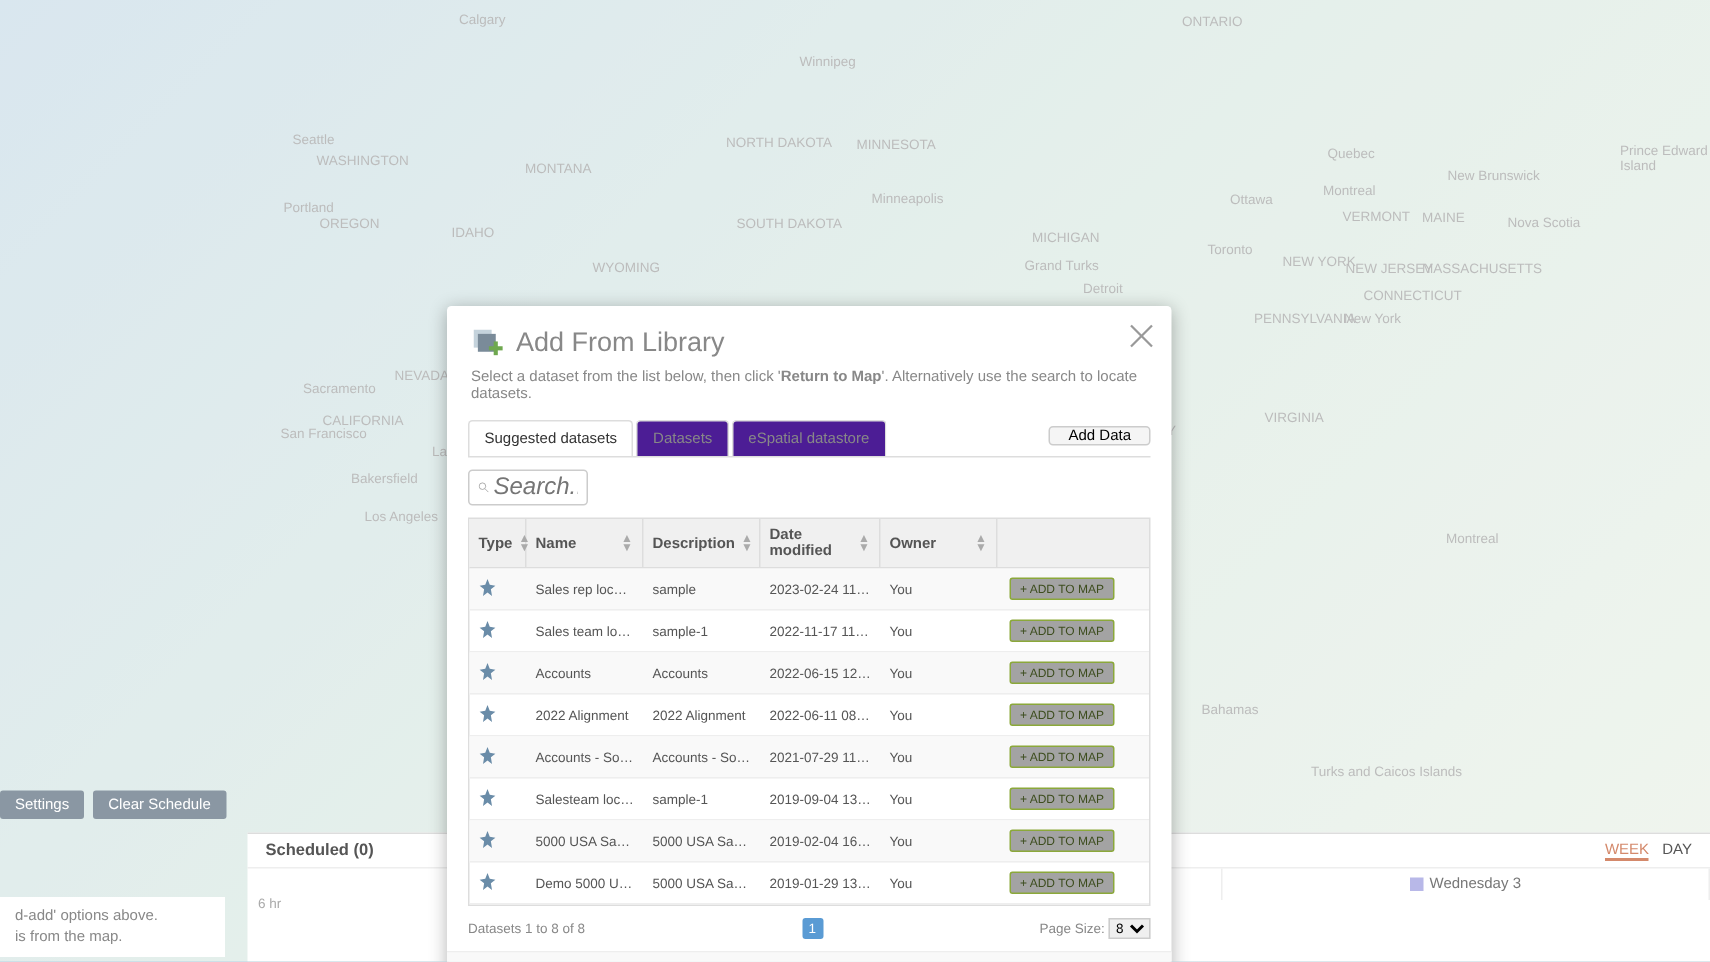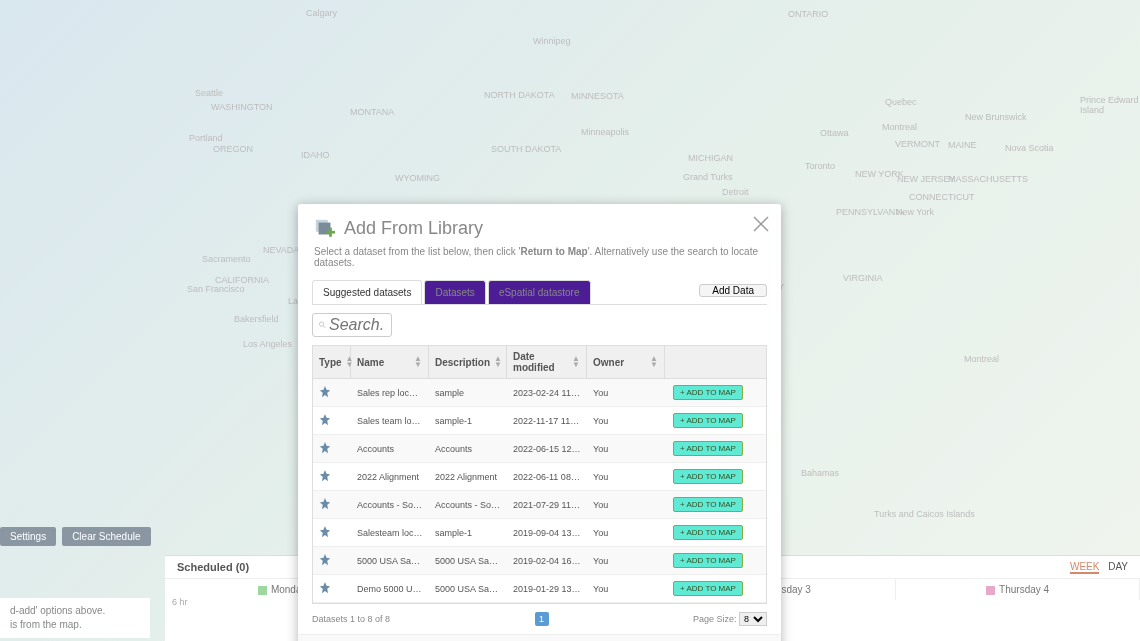--- a/index.html
+++ b/index.html
@@ -28,21 +28,21 @@
 .table-wrap { margin: 0 14px; border: 1px solid #ddd; }
 .thead { display: flex; background: #f0f0f0; border-bottom: 1px solid #ddd; }
 .th { font-size: 10px; padding: 5px 6px; color: #555; font-weight: bold; display: flex; align-items: center; justify-content: space-between; border-right: 1px solid #ddd; }
 .th:last-child { border-right: none; }
 .sort-arrows { font-size: 8px; color: #aaa; line-height: 6px; margin-left: 4px; }
 .col-type { width: 38px; } .col-name { width: 78px; } .col-desc { width: 78px; } .col-date { width: 80px; } .col-owner { width: 78px; } .col-btn { flex: 1; }
 
 .trow { display: flex; align-items: center; border-bottom: 1px solid #eee; }
 .trow:nth-child(odd) { background: #f9f9f9; }
 .td { font-size: 9px; padding: 4px 6px; color: #555; overflow: hidden; white-space: nowrap; text-overflow: ellipsis; }
-.add-map-btn { background: #5eead4; border: 1px solid #8ba83a; color: #3d4d1e; font-size: 8px; padding: 2px 6px; border-radius: 2px; cursor: pointer; margin: 2px; }
+.add-map-btn { background: #a3a3a3; border: 1px solid #8ba83a; color: #3d4d1e; font-size: 8px; padding: 2px 6px; border-radius: 2px; cursor: pointer; margin: 2px; }
 
 .pin-icon { width: 12px; height: 12px; }
 
 .pager-row { display: flex; justify-content: space-between; align-items: center; margin: 8px 14px; font-size: 9px; color: #888; }
 .pager-page { background: #5a9bd4; color: #fff; width: 14px; height: 14px; display: inline-flex; align-items: center; justify-content: center; border-radius: 2px; font-size: 9px; }
 .page-size select { font-size: 9px; border: 1px solid #ccc; }
 
 .modal-footer { padding: 12px 14px; text-align: right; background: #f9f9f9; border-top: 1px solid #eee; border-radius: 0 0 3px 3px; margin-top: 6px; }
 
 .bottom-bar { position: absolute; left: 0; bottom: 95px; display: flex; gap: 6px; }
@@ -125,21 +125,20 @@
     <span>Scheduled (0)</span>
     <span class="view-toggle">
       <span class="active">WEEK</span>
       <span>DAY</span>
     </span>
   </div>
   <div class="days-row" id="days-row">
       <div class="day-col"><span class="day-swatch" style="background:#9fd89f"></span>Monday 1</div>
       <div class="day-col"><span class="day-swatch" style="background:#e8d777"></span>Tuesday 2</div>
       <div class="day-col"><span class="day-swatch" style="background:#b8b8e8"></span>Wednesday 3</div>
-      <div class="day-col"><span class="day-swatch" style="background:#e8a8c8"></span>Thursday 4</div>
     </div>
 </div>
 <div class="hr-col">6 hr</div>
 
 <div class="left-text">
   <div>d-add' options above.</div>
   <div>is from the map.</div>
 </div>
 
 <div class="modal">

